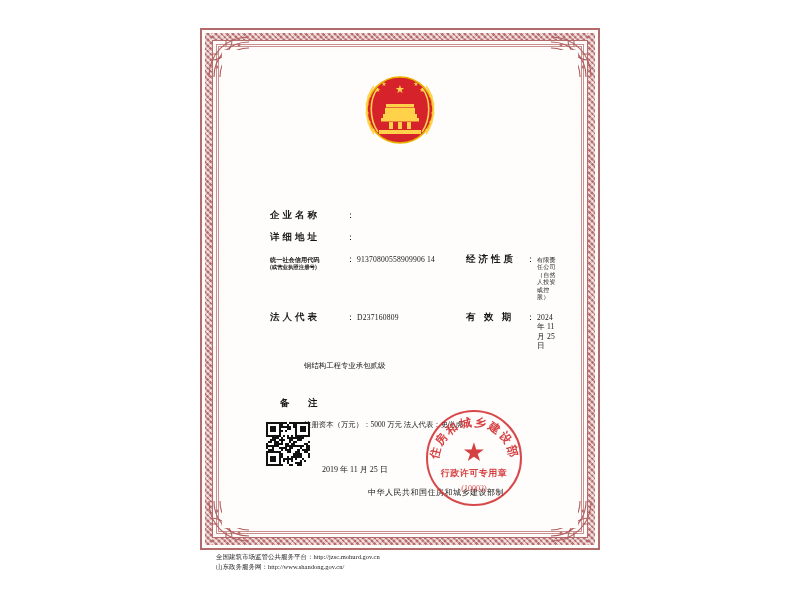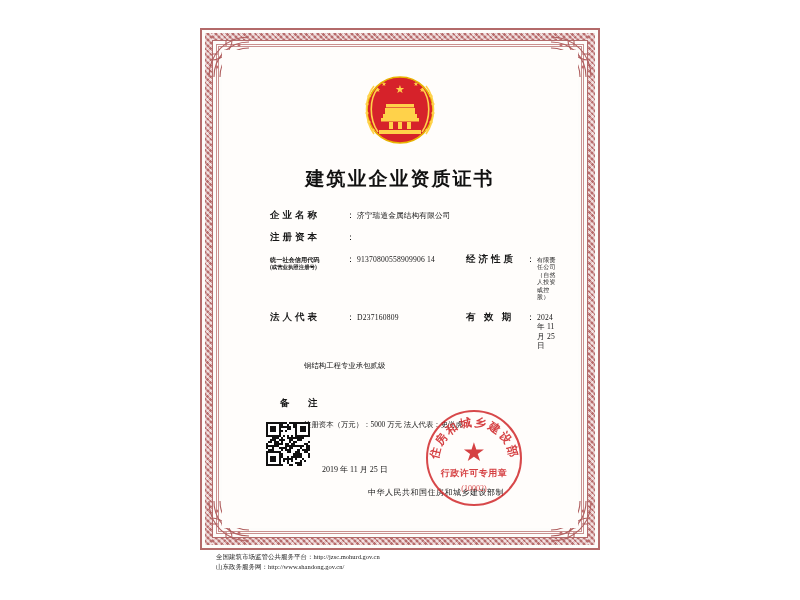--- a/index.html
+++ b/index.html
@@ -424,32 +424,30 @@
               <text x="48" y="25" font-size="11" text-anchor="middle" font-family="DejaVu Sans, sans-serif">★</text>
               <text x="32" y="18" font-size="6" text-anchor="middle" font-family="DejaVu Sans, sans-serif">★</text>
               <text x="26" y="24" font-size="6" text-anchor="middle" font-family="DejaVu Sans, sans-serif">★</text>
               <text x="64" y="18" font-size="6" text-anchor="middle" font-family="DejaVu Sans, sans-serif">★</text>
               <text x="70" y="24" font-size="6" text-anchor="middle" font-family="DejaVu Sans, sans-serif">★</text>
             </g>
           </svg>
         </div>
       </div>
 
-      <div class="cert-title">建筑业企业资质证书</div>
 
       <div class="fields">
 
         <div class="frow">
           <span class="flabel">企业名称</span>
           <span class="fcolon">：</span>
-          <span class="fvalue">济宁瑞道金属结构有限公司</span>
         </div>
 
         <div class="frow">
-          <span class="flabel">注册资本</span>
+          <span class="flabel">详细地址</span>
           <span class="fcolon">：</span>
         </div>
 
         <div class="frow split">
           <span class="col-left">
             <span class="flabel two-line">
               <span>统一社会信用代码</span>
               <span class="small">(或营业执照注册号)</span>
             </span>
             <span class="fcolon">：</span>

